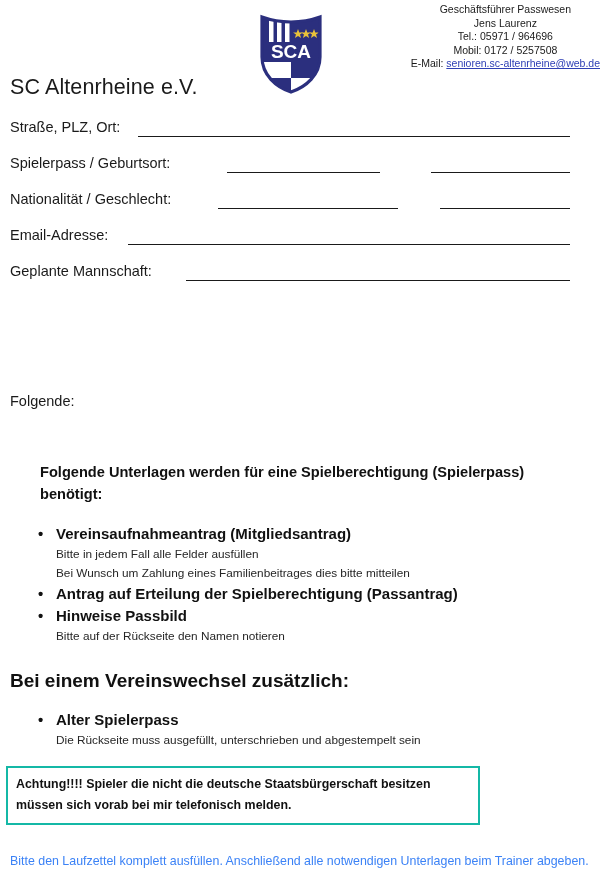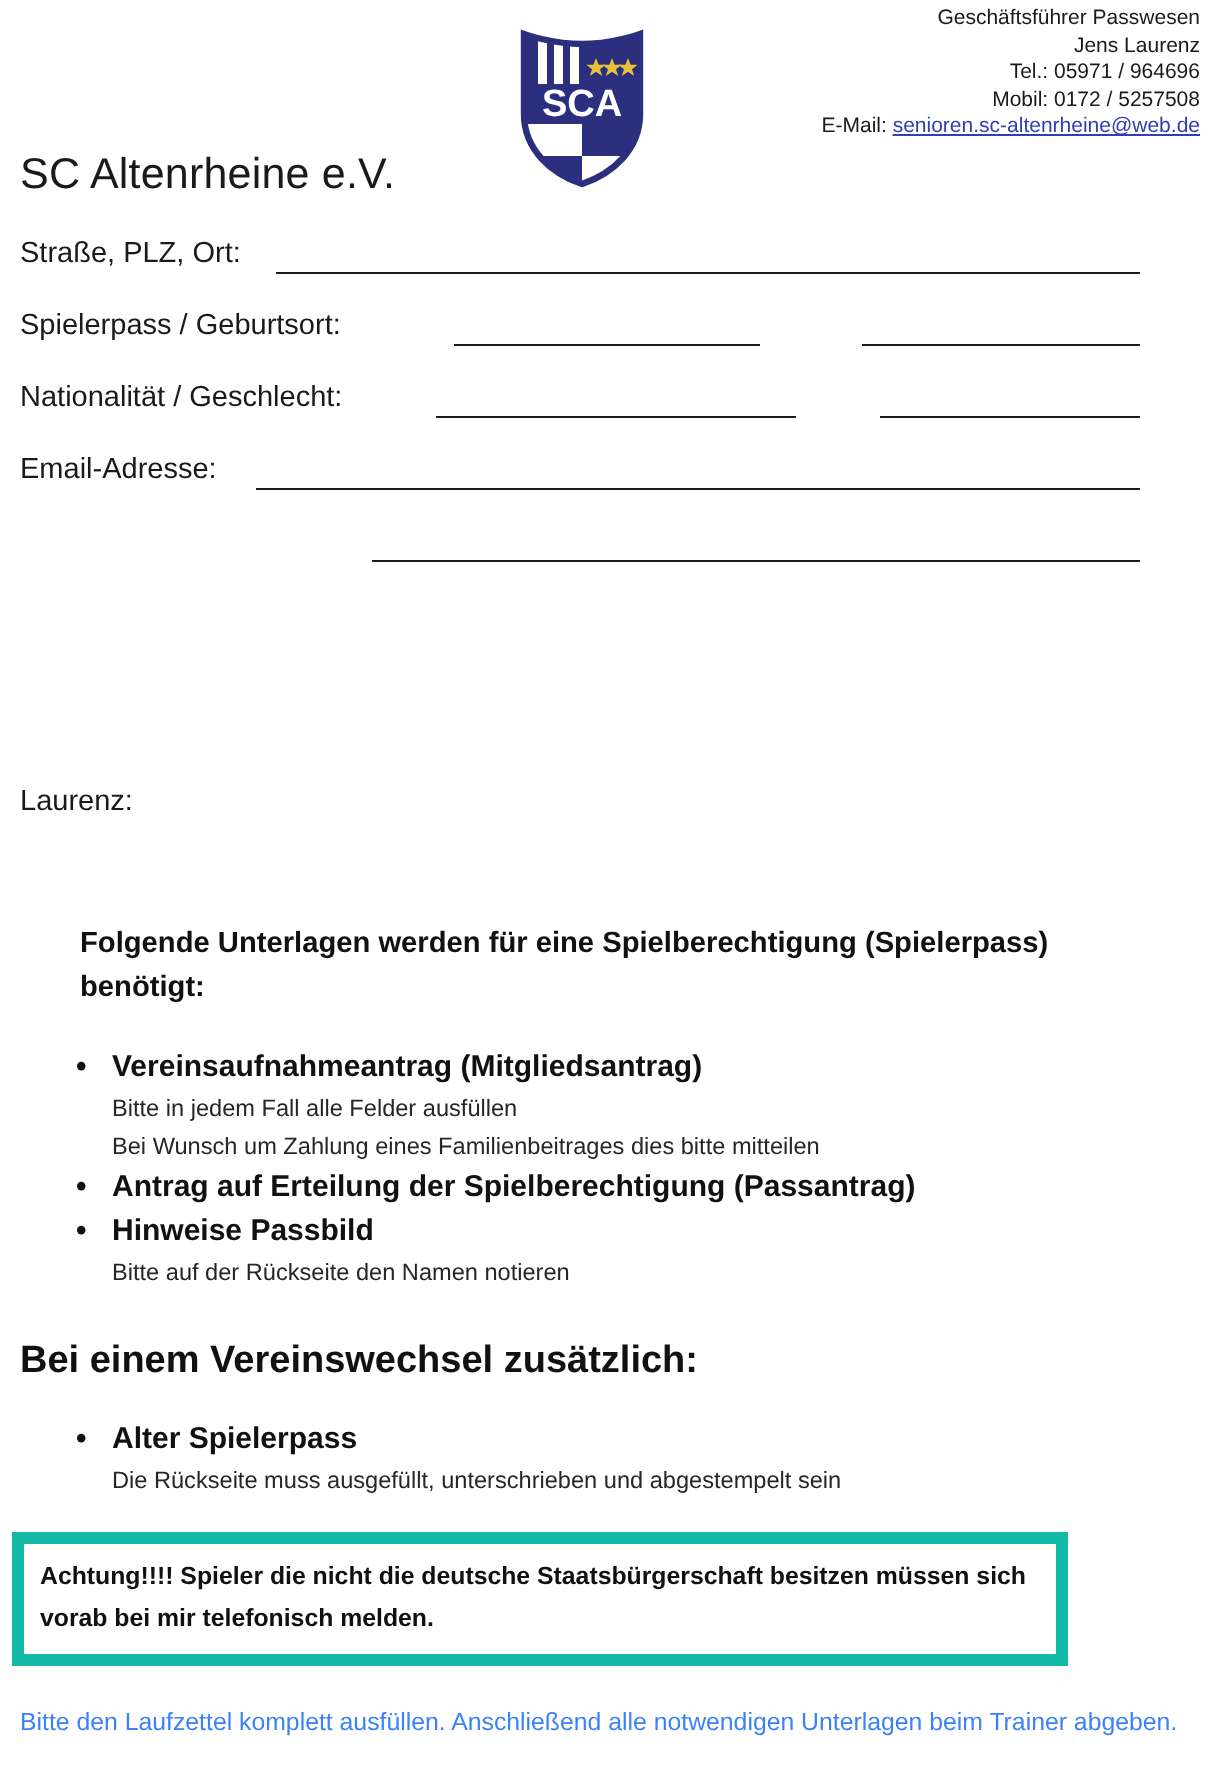--- a/index.html
+++ b/index.html
@@ -27,21 +27,21 @@
   
   .header-contact {
     position: absolute;
     top: 3px;
     right: 10px;
     text-align: right;
     font-size: 10.5px;
     line-height: 13.6px;
     color: #1a1a1a;
   }
-  .header-contact .line { white-space: nowrap; }
+  .header-contact .line { white-space: nowrap; text-align: center; }
   .email-line { white-space: nowrap; }
   .email-link {
     color: #2f40b5;
     text-decoration: underline;
   }
 
   
   .crest {
     position: absolute;
     left: 258px;
@@ -153,23 +153,23 @@
     left: 0;
     top: 709px;
     width: 610px;
   }
 
   
   .warning-box {
     position: absolute;
     left: 6px;
     top: 766px;
-    width: 528px;
+    width: 474px;
     box-sizing: border-box;
-    border: 6px solid #14b8a6;
+    border: 2px solid #14b8a6;
     padding: 6px 8px 7px 8px;
     font-size: 12.4px;
     font-weight: bold;
     line-height: 21px;
     color: #111;
   }
 
   
   .footer-note {
     position: absolute;
@@ -248,26 +248,27 @@
       <span class="rule" style="left:440px; width:130px;"></span>
     </div>
 
     <div class="form-row">
       <span class="lbl">Email-Adresse:</span>
       <span class="rule" style="left:128px; width:442px;"></span>
     </div>
 
 
     <div class="form-row">
+      <span class="lbl">Geplante Mannschaft:</span>
       <span class="rule" style="left:186px; width:384px;"></span>
     </div>
 
   </div>
 
-  <div class="hinweise">Laurenz:</div>
+  <div class="hinweise">Folgende:</div>
 
   <div class="main-heading">
     <div>Folgende Unterlagen werden für eine Spielberechtigung (Spielerpass)</div>
     <div>benötigt:</div>
   </div>
 
   <div class="doc-list">
 
     <div class="bullet-item">
       <span class="dot">•</span>

